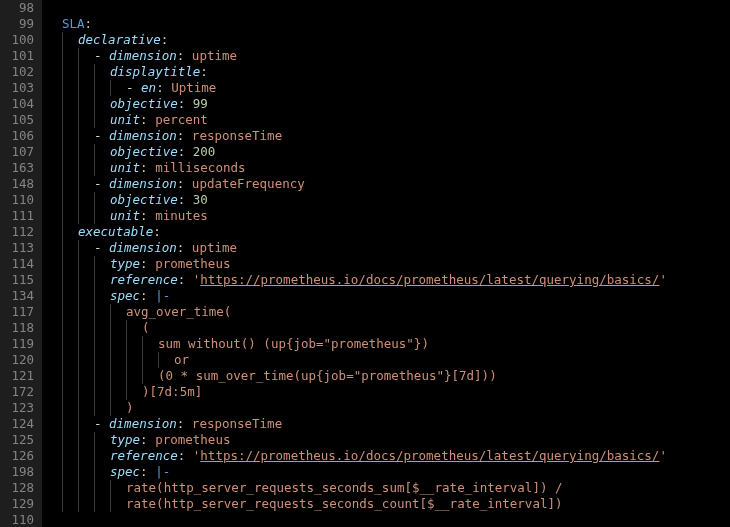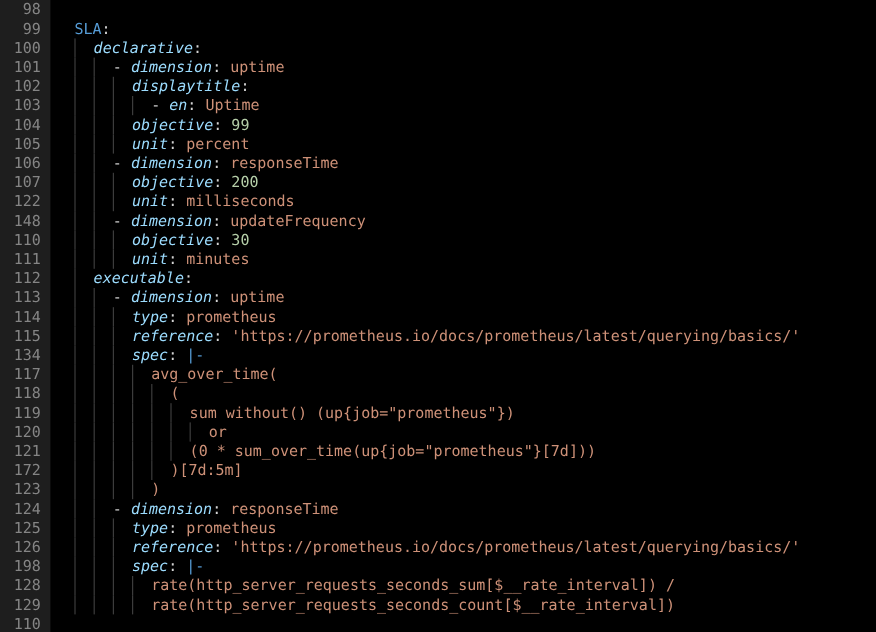--- a/index.html
+++ b/index.html
@@ -56,40 +56,40 @@
     background: #3c3c3c;
   }
   
   .tk-key     { color: #569cd6; }          
   .tk-key2    { color: #9cdcfe; font-style: italic; }          
   .tk-colon   { color: #d4d4d4; }
   .tk-dash    { color: #d4d4d4; }
   .tk-str     { color: #ce9178; }          
   .tk-num     { color: #b5cea8; }          
   .tk-plain   { color: #ce9178; }
-  .tk-link    { color: #ce9178; }
+  .tk-link    { color: #ce9178; text-decoration: underline; }
   .tk-pipe    { color: #569cd6; }
   .tk-quote   { color: #ce9178; }
 </style>
 </head>
 <body>
 
 <div class="editor">
   <div class="gutter">
       <div class="ln">98</div>
       <div class="ln">99</div>
       <div class="ln">100</div>
       <div class="ln">101</div>
       <div class="ln">102</div>
       <div class="ln">103</div>
       <div class="ln">104</div>
       <div class="ln">105</div>
       <div class="ln">106</div>
       <div class="ln">107</div>
-      <div class="ln">122</div>
+      <div class="ln">163</div>
       <div class="ln">148</div>
       <div class="ln">110</div>
       <div class="ln">111</div>
       <div class="ln">112</div>
       <div class="ln">113</div>
       <div class="ln">114</div>
       <div class="ln">115</div>
       <div class="ln">134</div>
       <div class="ln">117</div>
       <div class="ln">118</div>

